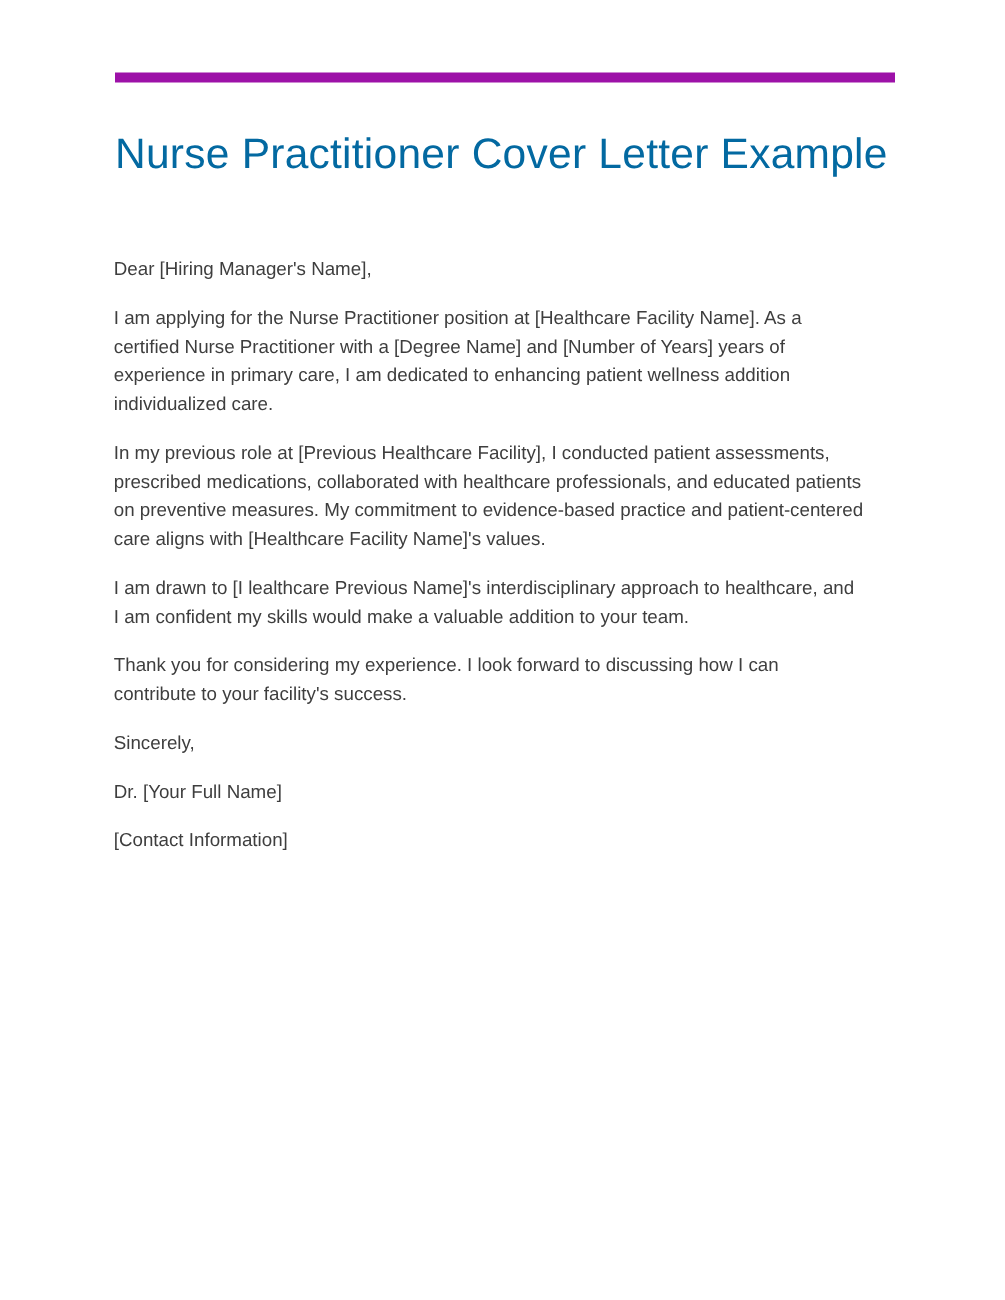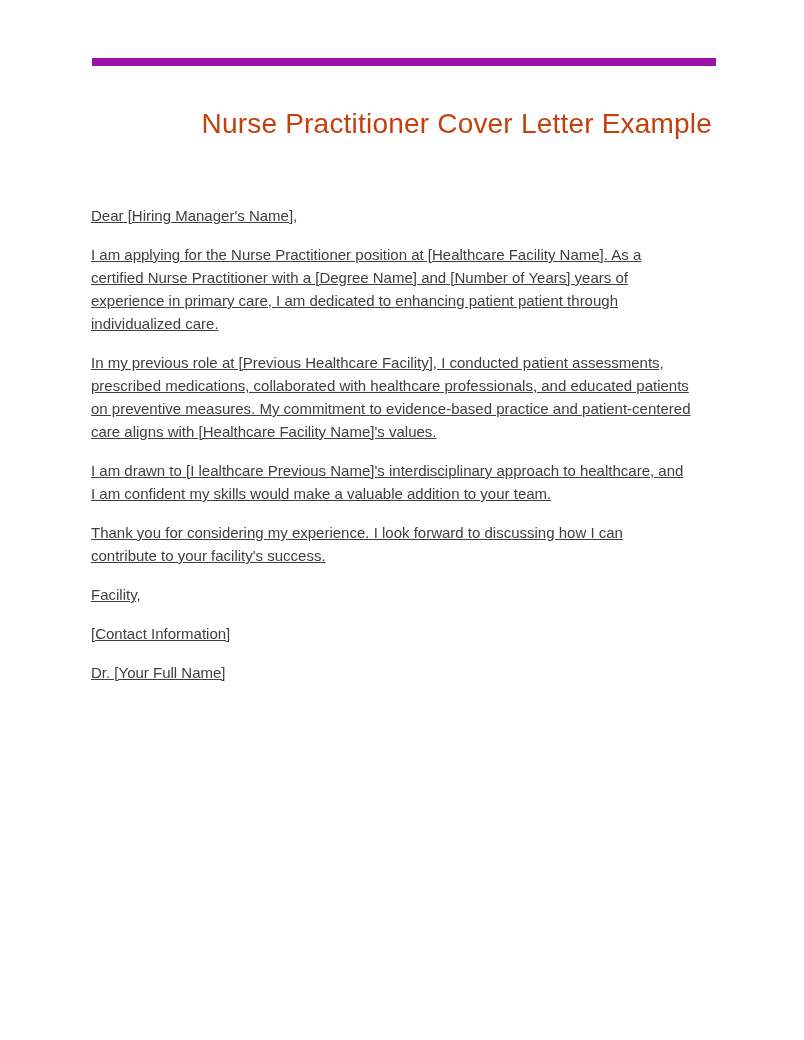--- a/index.html
+++ b/index.html
@@ -21,59 +21,58 @@
   }
   .accent-bar {
     margin: 58px 0 0 92px;
     width: 624px;
     height: 8px;
     background: #9D11A8; 
   }
   .doc-title {
     margin: 41px 92px 0 92px;
     width: 620px;
-    text-align: right;
-    font-size: 28px;
+    text-align: left;
+    font-size: 34px;
     line-height: 33px;
     font-weight: 400;
-    color: #c2410c;
+    color: #0369a1;
     letter-spacing: 0.2px;
   }
   .letter {
     margin: 64px 0 0 91px;
     width: 600px;
     color: #3e3e3e;
     font-size: 15px;
     line-height: 23px;
-    text-decoration: underline;
   }
   .letter p {
     margin: 0 0 16px 0;
   }
 </style>
 </head>
 <body>
 
 <div class="page">
 
   <div class="accent-bar" style="background: rgb(157, 17, 168);"></div>
 
   <h1 class="doc-title">Nurse Practitioner Cover Letter Example</h1>
 
   <div class="letter">
     <p>Dear [Hiring Manager's Name],</p>
 
-    <p>I am applying for the Nurse Practitioner position at [Healthcare Facility Name]. As a certified Nurse Practitioner with a [Degree Name] and [Number of Years] years of experience in primary care, I am dedicated to enhancing patient patient through individualized care.</p>
+    <p>I am applying for the Nurse Practitioner position at [Healthcare Facility Name]. As a certified Nurse Practitioner with a [Degree Name] and [Number of Years] years of experience in primary care, I am dedicated to enhancing patient wellness addition individualized care.</p>
 
     <p>In my previous role at [Previous Healthcare Facility], I conducted patient assessments, prescribed medications, collaborated with healthcare professionals, and educated patients on preventive measures. My commitment to evidence-based practice and patient-centered care aligns with [Healthcare Facility Name]'s values.</p>
 
     <p>I am drawn to [I lealthcare Previous Name]'s interdisciplinary approach to healthcare, and I am confident my skills would make a valuable addition to your team.</p>
 
     <p>Thank you for considering my experience. I look forward to discussing how I can contribute to your facility's success.</p>
 
-    <p>Facility,</p>
+    <p>Sincerely,</p>
+
+    <p>Dr. [Your Full Name]</p>
 
     <p>[Contact Information]</p>
-
-    <p>Dr. [Your Full Name]</p>
   </div>
 
 </div>
 
 </body></html>

